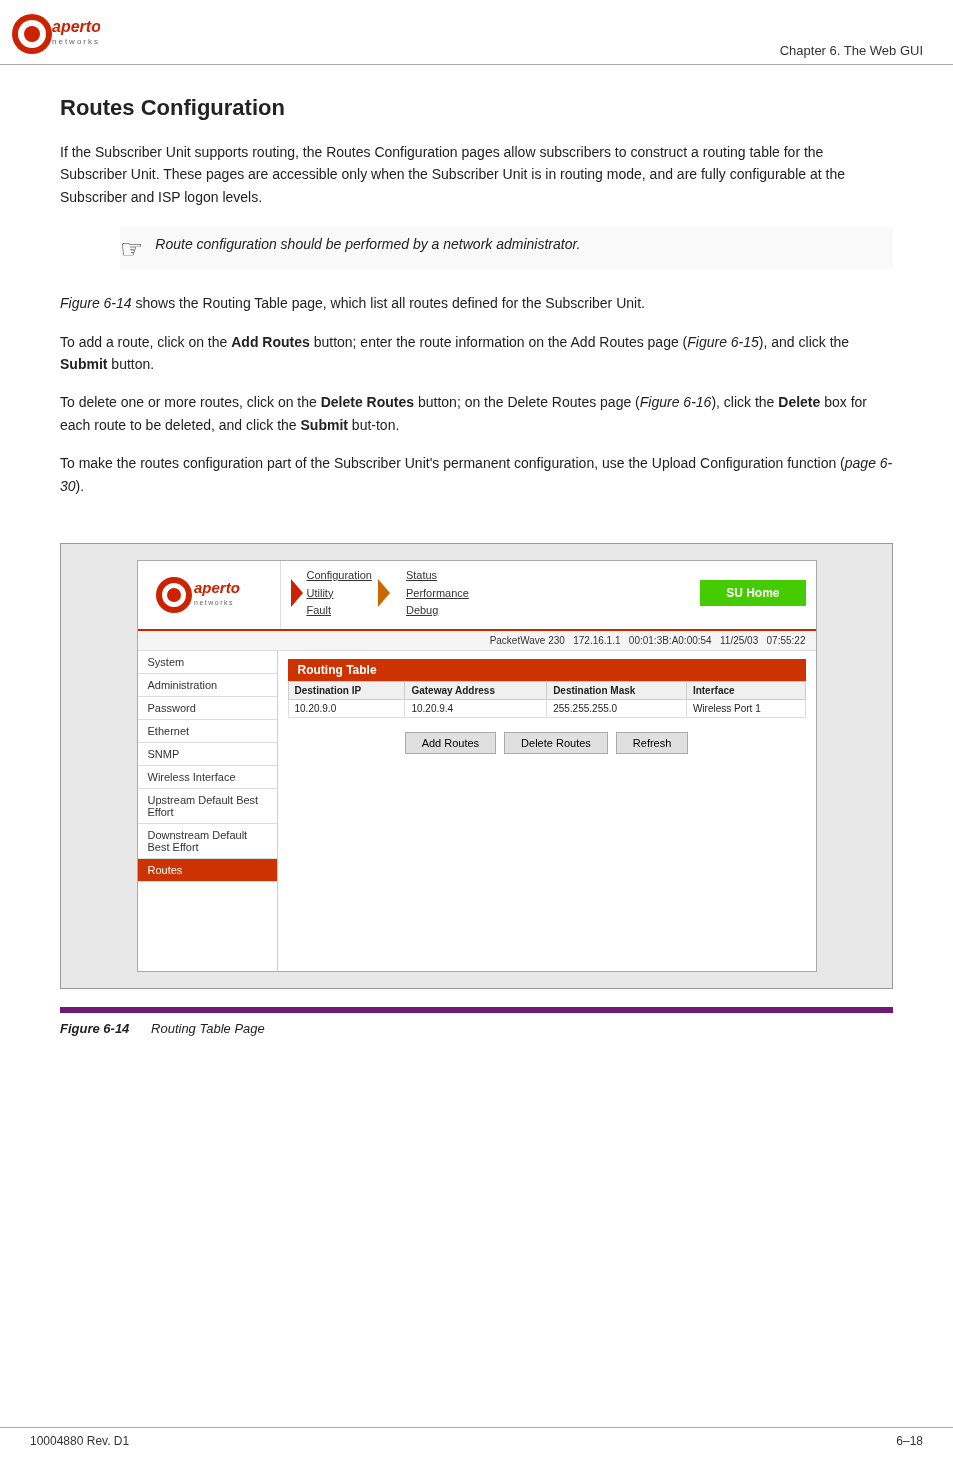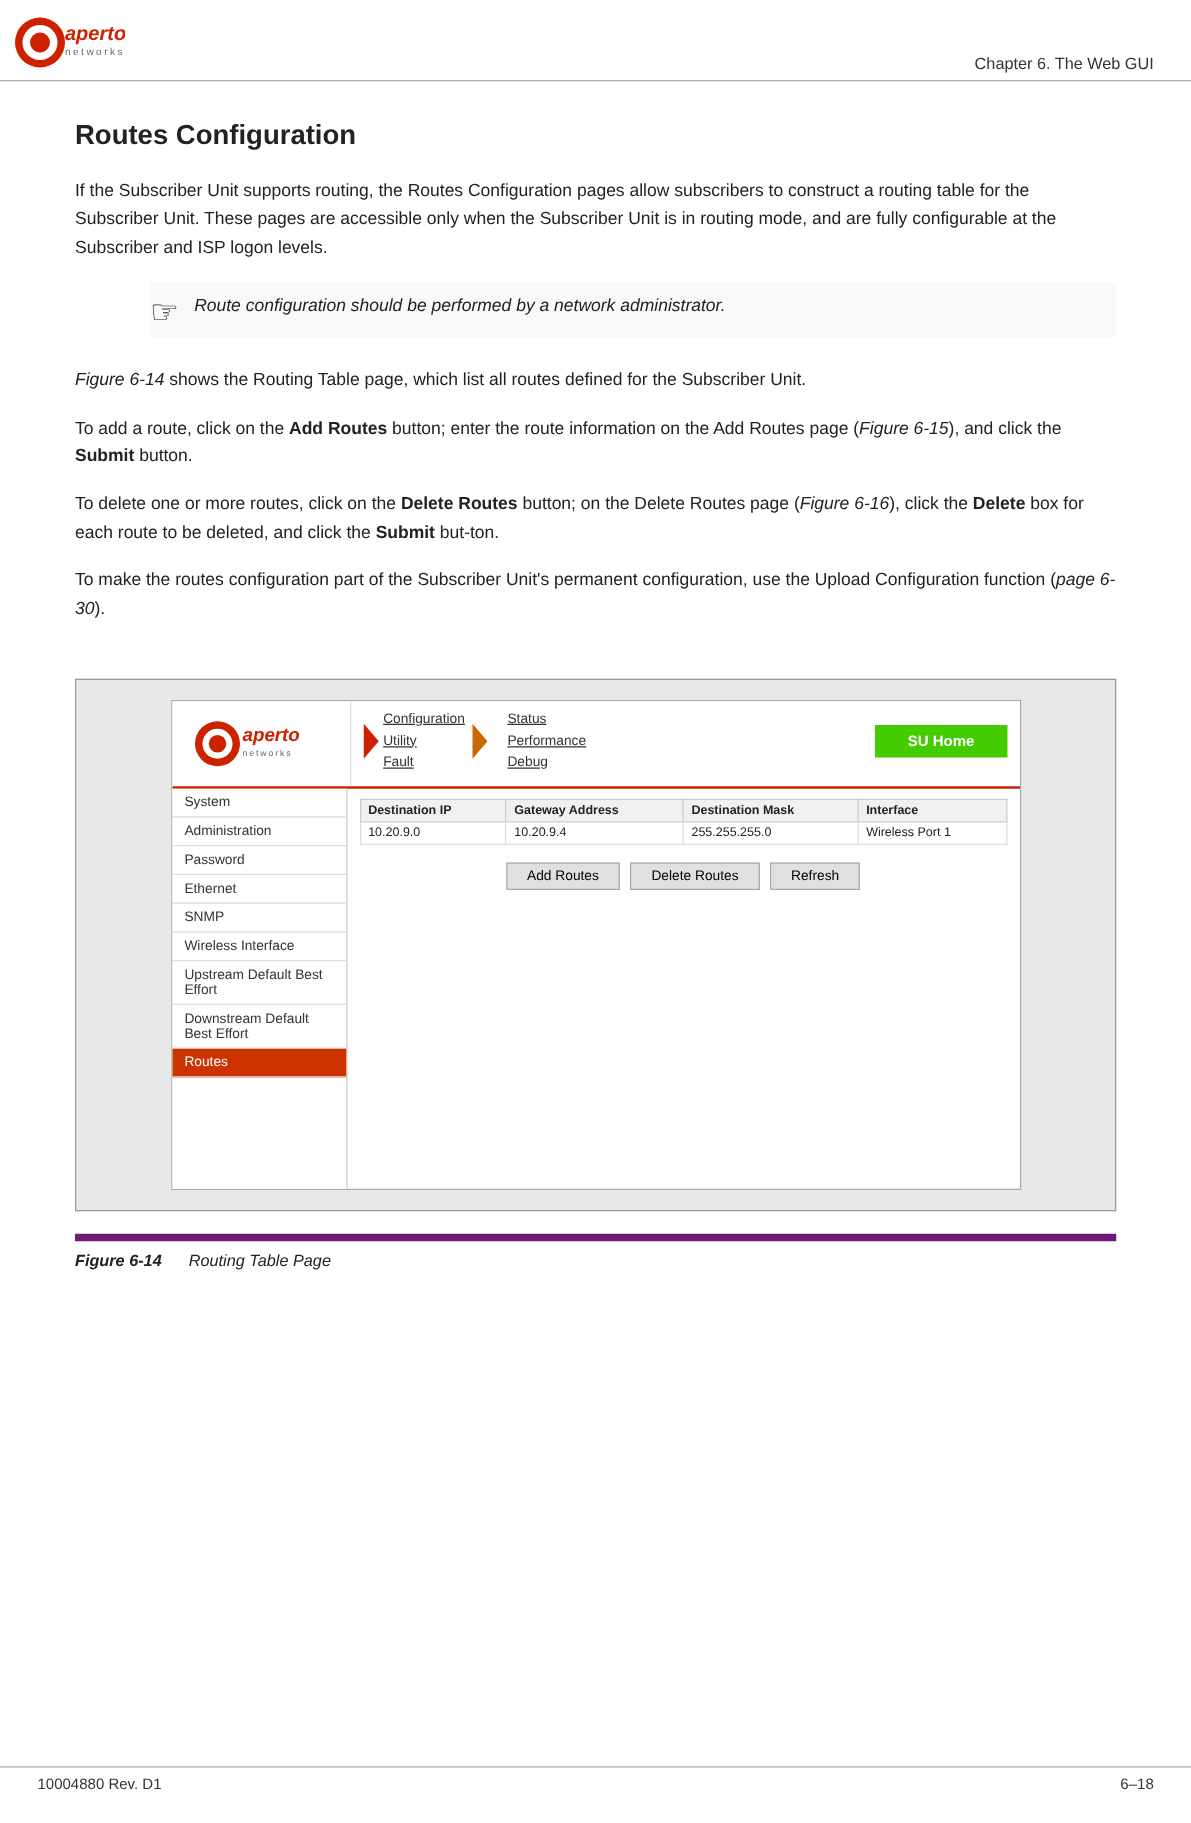--- a/index.html
+++ b/index.html
@@ -198,21 +198,21 @@
       font-style: italic;
       margin-top: 8px;
       margin-bottom: 30px;
       border-top: 6px solid #701a75;
       padding-top: 8px;
     }
 
     
     .page-footer {
       position: absolute;
-      bottom: 24px;
+      bottom: 10px;
       left: 0;
       right: 0;
       display: flex;
       justify-content: space-between;
       padding: 0 30px;
       font-size: 12px;
       color: #333;
       border-top: 1px solid #aaa;
       padding-top: 6px;
     }
@@ -307,35 +307,43 @@
             <div style="display:flex; flex-direction:column; margin-left:8px;">
               <span class="nav-link">Status</span>
               <span class="nav-link">Performance</span>
               <span class="nav-link">Debug</span>
             </div>
             <button class="gui-su-home" style="margin-left:auto;">SU Home</button>
           </div>
         </div>
       </div>
 
+      <div class="device-info-bar">
+        <span>PacketWave 230</span>&nbsp;&nbsp;
+        <span>172.16.1.1</span>&nbsp;&nbsp;
+        <span>00:01:3B:A0:00:54</span>&nbsp;&nbsp;
+        <span>11/25/03</span>&nbsp;&nbsp;
+        <span>07:55:22</span>
+      </div>
 
       <div class="gui-body">
         <div class="gui-sidebar">
           <div class="sidebar-item">System</div>
           <div class="sidebar-item">Administration</div>
           <div class="sidebar-item">Password</div>
           <div class="sidebar-item">Ethernet</div>
           <div class="sidebar-item">SNMP</div>
           <div class="sidebar-item">Wireless Interface</div>
           <div class="sidebar-item">Upstream Default Best Effort</div>
           <div class="sidebar-item">Downstream Default Best Effort</div>
           <div class="sidebar-item active">Routes</div>
         </div>
 
         <div class="gui-main">
+          <div class="routing-table-title">Routing Table</div>
           <table class="routing-table">
             <thead>
               <tr>
                 <th>Destination IP</th>
                 <th>Gateway Address</th>
                 <th>Destination Mask</th>
                 <th>Interface</th>
               </tr>
             </thead>
             <tbody id="routing-table-body">

